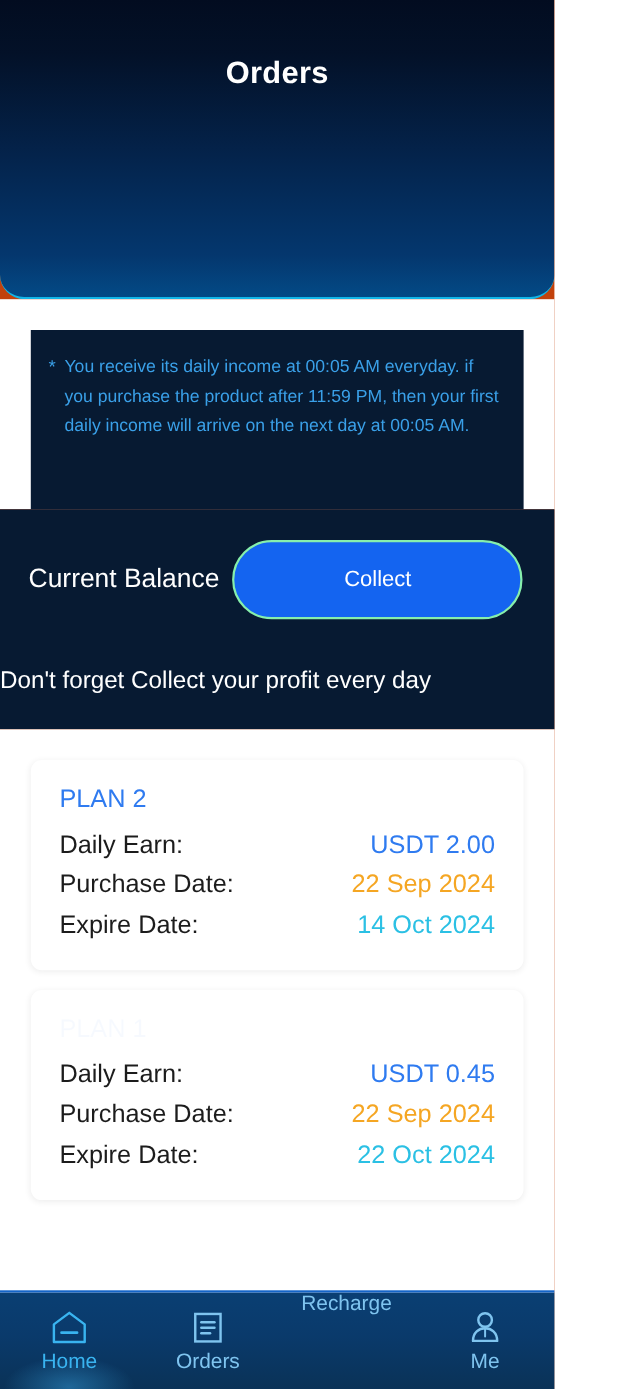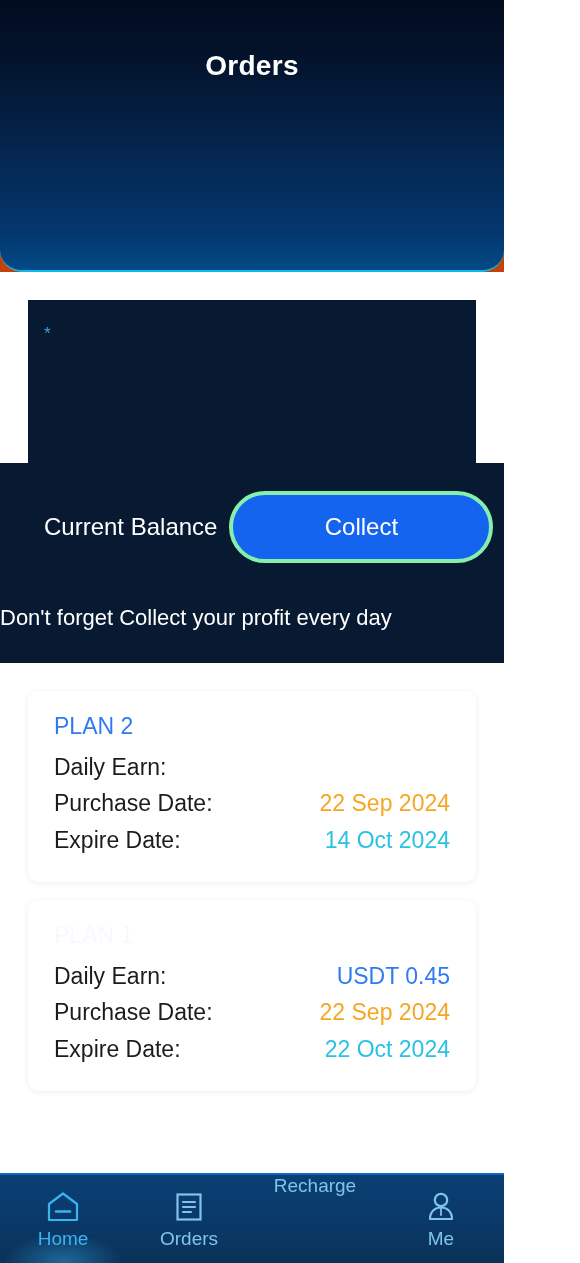--- a/index.html
+++ b/index.html
@@ -67,42 +67,42 @@
   
   .balance-panel {
     background:#071a32;
     padding:28px 0 32px 0;
     flex:0 0 auto;
   }
   .balance-row {
     display:flex;
     align-items:center;
     justify-content:flex-start;
-    padding-left:44px;
+    padding-left:26px;
   }
   .balance-block {
     display:flex; flex-direction:column;
     line-height:1.15;
   }
   .balance-label {
     color:#ffffff;
     font-size:24px;
   }
   .balance-value {
     color:#2f7bf0;
     font-size:27px;
   }
   .collect-btn {
     margin-left:12px;
     width:264px; height:72px;
     border-radius:40px;
     background:#1464f0;
-    border:4px solid #86efac;
-    color:#ffffff;
-    font-size:24px;
+    border:2px solid #86efac;
+    color:#ffffff;
+    font-size:20px;
     font-family:"Liberation Sans", sans-serif;
     cursor:pointer;
     display:flex; align-items:center; justify-content:center;
   }
   .balance-hint {
     margin-top:42px;
     text-align:left;
     color:#ffffff;
     font-size:22px;
   }
@@ -184,39 +184,41 @@
 
 <div class="screen">
 
   <div class="header">
     <div class="header-title">Orders</div>
   </div>
 
   <div class="notice-wrap">
     <div class="notice">
       <span class="notice-star">*</span>
+      <span class="notice-text">You receive its daily income at 00:05 AM everyday. if you purchase the product after 11:59 PM, then your first daily income will arrive on the next day at 00:05 AM.</span>
     </div>
   </div>
 
   <div class="balance-panel">
     <div class="balance-row">
       <div class="balance-block">
         <span class="balance-label">Current Balance</span>
       </div>
       <button class="collect-btn">Collect</button>
     </div>
     <div class="balance-hint">Don't forget Collect your profit every day</div>
   </div>
 
   <div class="content">
 
     <div class="card">
       <div class="card-title">PLAN 2</div>
       <div class="card-row">
         <span class="row-label">Daily Earn:</span>
+        <span class="v-blue">USDT 2.00</span>
       </div>
       <div class="card-row">
         <span class="row-label">Purchase Date:</span>
         <span class="v-orange">22 Sep 2024</span>
       </div>
       <div class="card-row">
         <span class="row-label">Expire Date:</span>
         <span class="v-cyan">14 Oct 2024</span>
       </div>
     </div>

